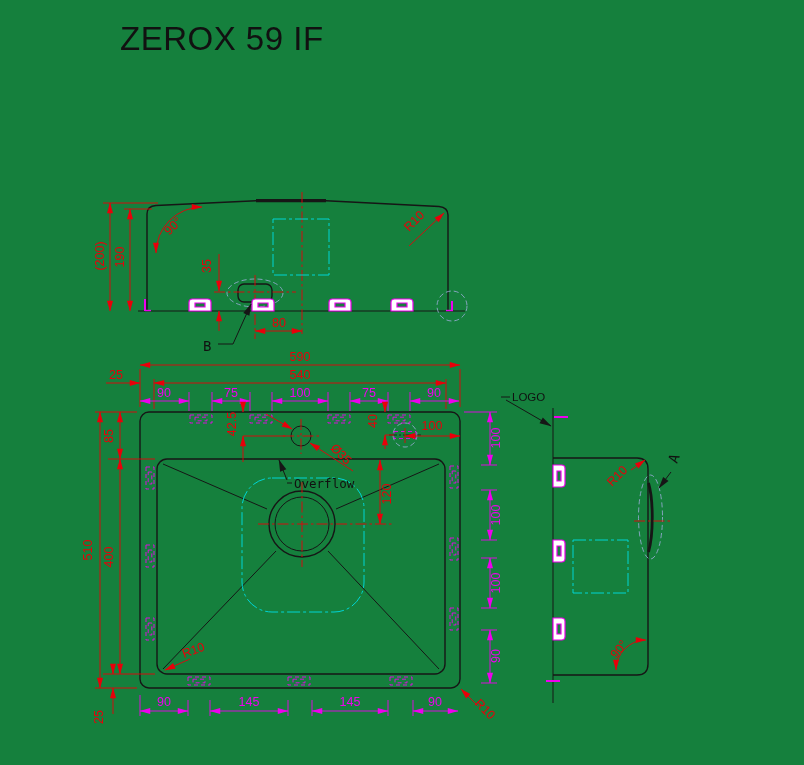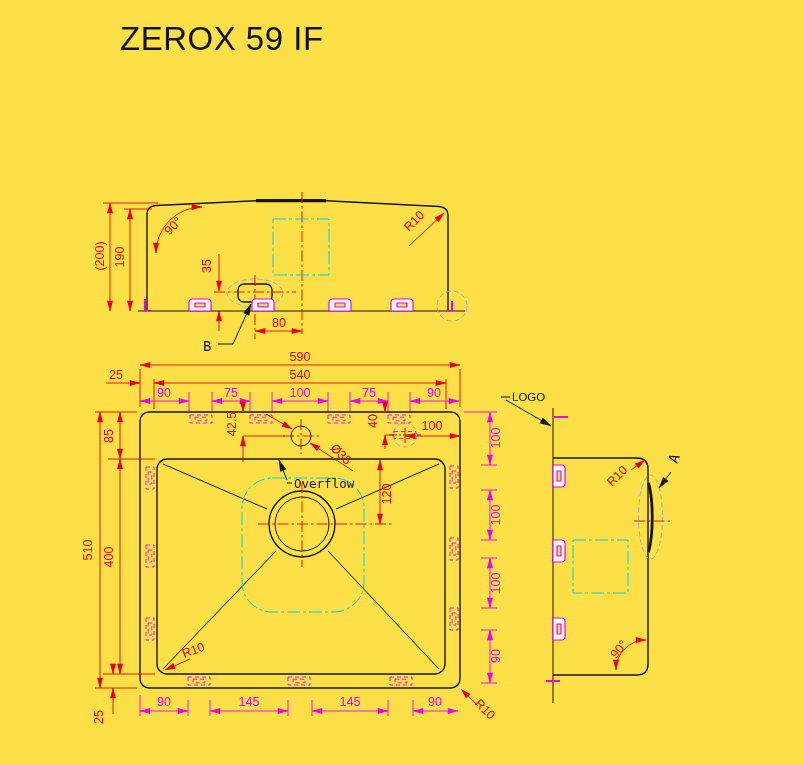--- a/index.html
+++ b/index.html
@@ -1,16 +1,16 @@
 <!DOCTYPE html>
 <html><head>
 <meta charset="utf-8">
 <style>
   html,body{margin:0;padding:0;background:#f6f6f6;}
-  .page{position:relative;width:804px;height:765px;background:#fde047;margin:0 auto;overflow:hidden;}
+  .page{position:relative;width:804px;height:765px;background:#15803d;margin:0 auto;overflow:hidden;}
   svg{position:absolute;left:0;top:0;}
   text{font-family:"Liberation Sans",sans-serif;}
   .title{font-size:33px;fill:#111;letter-spacing:.5px;}
   .k{stroke:#161616;fill:none;stroke-width:1.4;}
   .k1{stroke:#161616;fill:none;stroke-width:1;}
   .r{stroke:#e8000a;fill:none;stroke-width:.9;}
   .m{stroke:#ee00ee;fill:none;stroke-width:.9;}
   .c{stroke:#00d5d5;fill:none;stroke-width:1;stroke-dasharray:13 3 3 3;}
   .b{stroke:#90a8cc;fill:none;stroke-width:.9;stroke-dasharray:5 3;}
   .dd{stroke-dasharray:11 3 2.5 3;}

